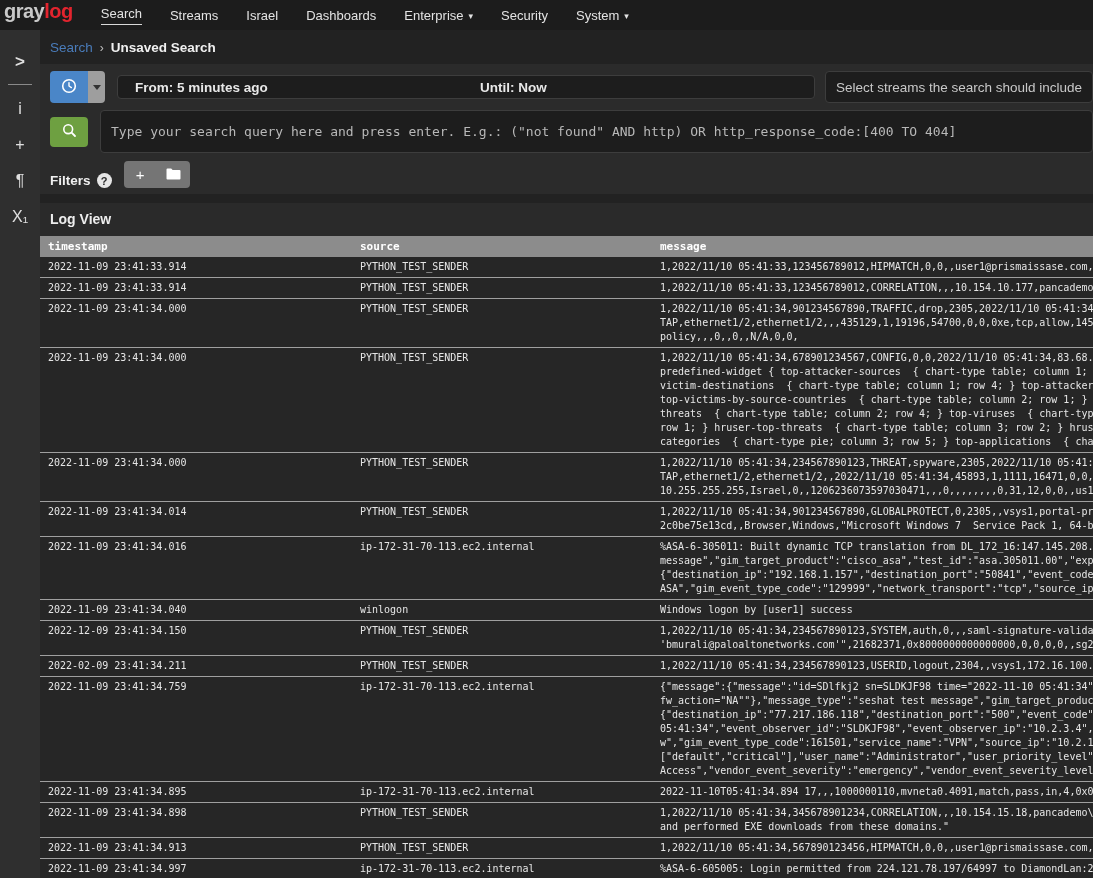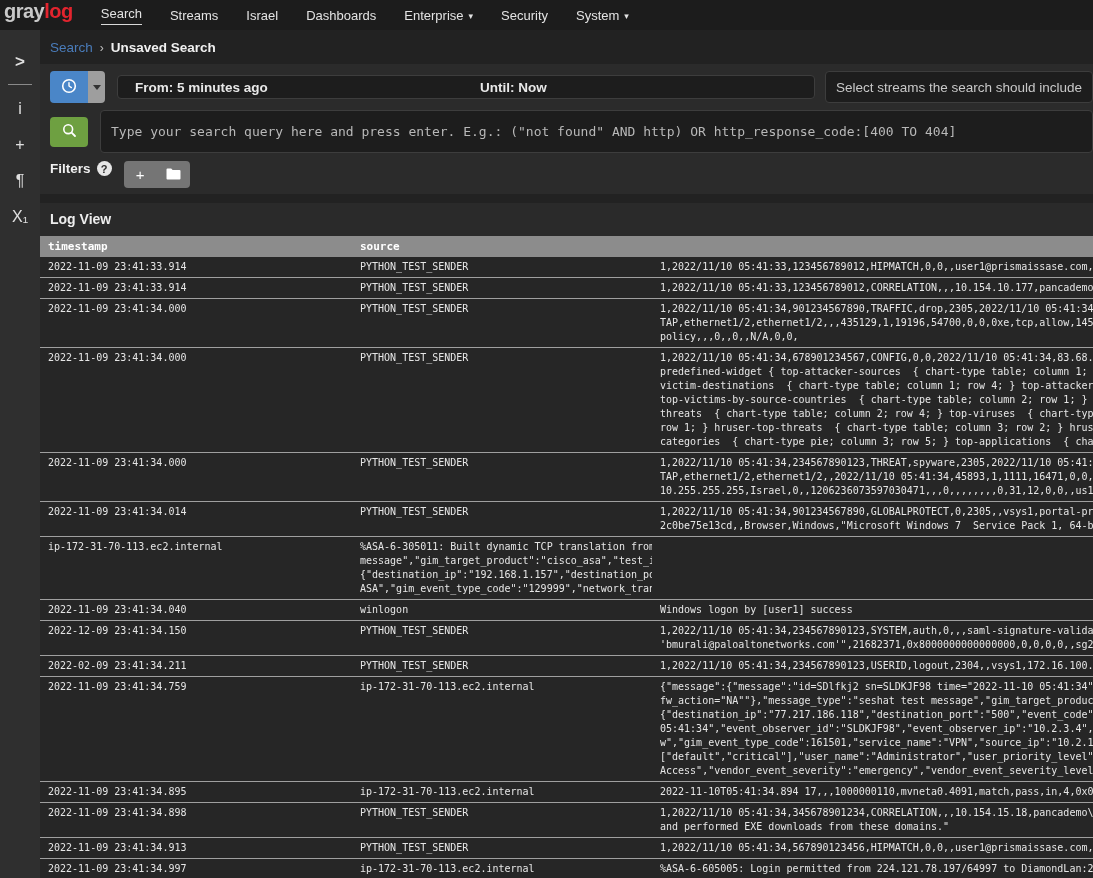--- a/index.html
+++ b/index.html
@@ -40,21 +40,21 @@
   .tr-from { padding-left:17px; }
   .tr-until { position:absolute; left:52%; }
   .stream-select { width:268px; flex-shrink:0; height:32px; background:#1d1d1d; border:1px solid #3d3d3d; border-radius:4px; margin-left:10px; color:#c9c9c9; font-size:13.5px; font-family:"Liberation Sans",sans-serif; padding:0 10px; outline:none; }
   .stream-select::placeholder { color:#c9c9c9; opacity:1; }
 
   .query-row { margin-bottom:8px; }
   .btn-search { width:38px; height:30px; background:#6ea041; border:none; border-radius:4px; display:flex; align-items:center; justify-content:center; cursor:pointer; }
   .query-input { flex:1; height:43px; background:#1d1d1d; border:1px solid #3d3d3d; border-radius:4px; margin-left:12px; color:#b8b8b8; font-size:13px; font-family:"DejaVu Sans Mono",monospace; padding:0 10px; outline:none; min-width:0; }
   .query-input::placeholder { color:#b8b8b8; opacity:1; }
 
-  .filters-row { display:flex; align-items:flex-start; height:27px; }
+  .filters-row { display:flex; align-items:flex-end; height:27px; }
   .filters-label { color:#f0f0f0; font-size:13.5px; font-weight:bold; }
   .help-badge { width:15px; height:15px; border-radius:50%; background:#e6e6e6; color:#2b2b2b; font-size:11px; font-weight:bold; display:flex; align-items:center; justify-content:center; margin-left:6px; cursor:pointer; }
   .filter-group { display:flex; margin-left:12px; background:#757575; border-radius:4px; overflow:hidden; }
   .fg-btn { width:33px; height:27px; background:transparent; border:none; color:#fff; font-size:15px; display:flex; align-items:center; justify-content:center; cursor:pointer; }
 
   
   .logview { background:#2a2a2a; margin-top:9px; flex:1; min-height:0; overflow:hidden; }
   .lv-title { color:#ededed; font-size:14px; font-weight:bold; padding:8px 10px 9px 10px; }
   .lv-table { width:100%; }
   .lv-hrow { display:grid; grid-template-columns:312px 300px 1fr; background:#8c8c8c; }
@@ -166,20 +166,21 @@
       </div>
 
     </div>
 
     <section class="logview">
       <div class="lv-title">Log View</div>
       <div class="lv-table">
         <div class="lv-hrow" id="lv-head">
             <div class="lv-hcell">timestamp</div>
             <div class="lv-hcell">source</div>
+            <div class="lv-hcell">message</div>
           </div>
         <div id="lv-body">
             <div class="lv-row">
               <div class="lv-cell ts">2022-11-09 23:41:33.914</div>
               <div class="lv-cell src">PYTHON_TEST_SENDER</div>
               <div class="lv-cell msg">1,2022/11/10 05:41:33,123456789012,HIPMATCH,0,0,,user1@prismaissase.com,vsys1</div>
             </div>
             <div class="lv-row">
               <div class="lv-cell ts">2022-11-09 23:41:33.914</div>
               <div class="lv-cell src">PYTHON_TEST_SENDER</div>
@@ -210,20 +211,21 @@
 TAP,ethernet1/2,ethernet1/2,,2022/11/10 05:41:34,45893,1,1111,16471,0,0,0x800
 10.255.255.255,Israel,0,,1206236073597030471,,,0,,,,,,,,0,31,12,0,0,,us1,,,,,</div>
             </div>
             <div class="lv-row">
               <div class="lv-cell ts">2022-11-09 23:41:34.014</div>
               <div class="lv-cell src">PYTHON_TEST_SENDER</div>
               <div class="lv-cell msg">1,2022/11/10 05:41:34,901234567890,GLOBALPROTECT,0,2305,,vsys1,portal-prelogi
 2c0be75e13cd,,Browser,Windows,"Microsoft Windows 7  Service Pack 1, 64-bit",1</div>
             </div>
             <div class="lv-row">
+              <div class="lv-cell ts">2022-11-09 23:41:34.016</div>
               <div class="lv-cell src">ip-172-31-70-113.ec2.internal</div>
               <div class="lv-cell msg">%ASA-6-305011: Built dynamic TCP translation from DL_172_16:147.145.208.233/5
 message","gim_target_product":"cisco_asa","test_id":"asa.305011.00","expected
 {"destination_ip":"192.168.1.157","destination_port":"50841","event_code":"30
 ASA","gim_event_type_code":"129999","network_transport":"tcp","source_ip":"14</div>
             </div>
             <div class="lv-row">
               <div class="lv-cell ts">2022-11-09 23:41:34.040</div>
               <div class="lv-cell src">winlogon</div>
               <div class="lv-cell msg">Windows logon by [user1] success</div>

